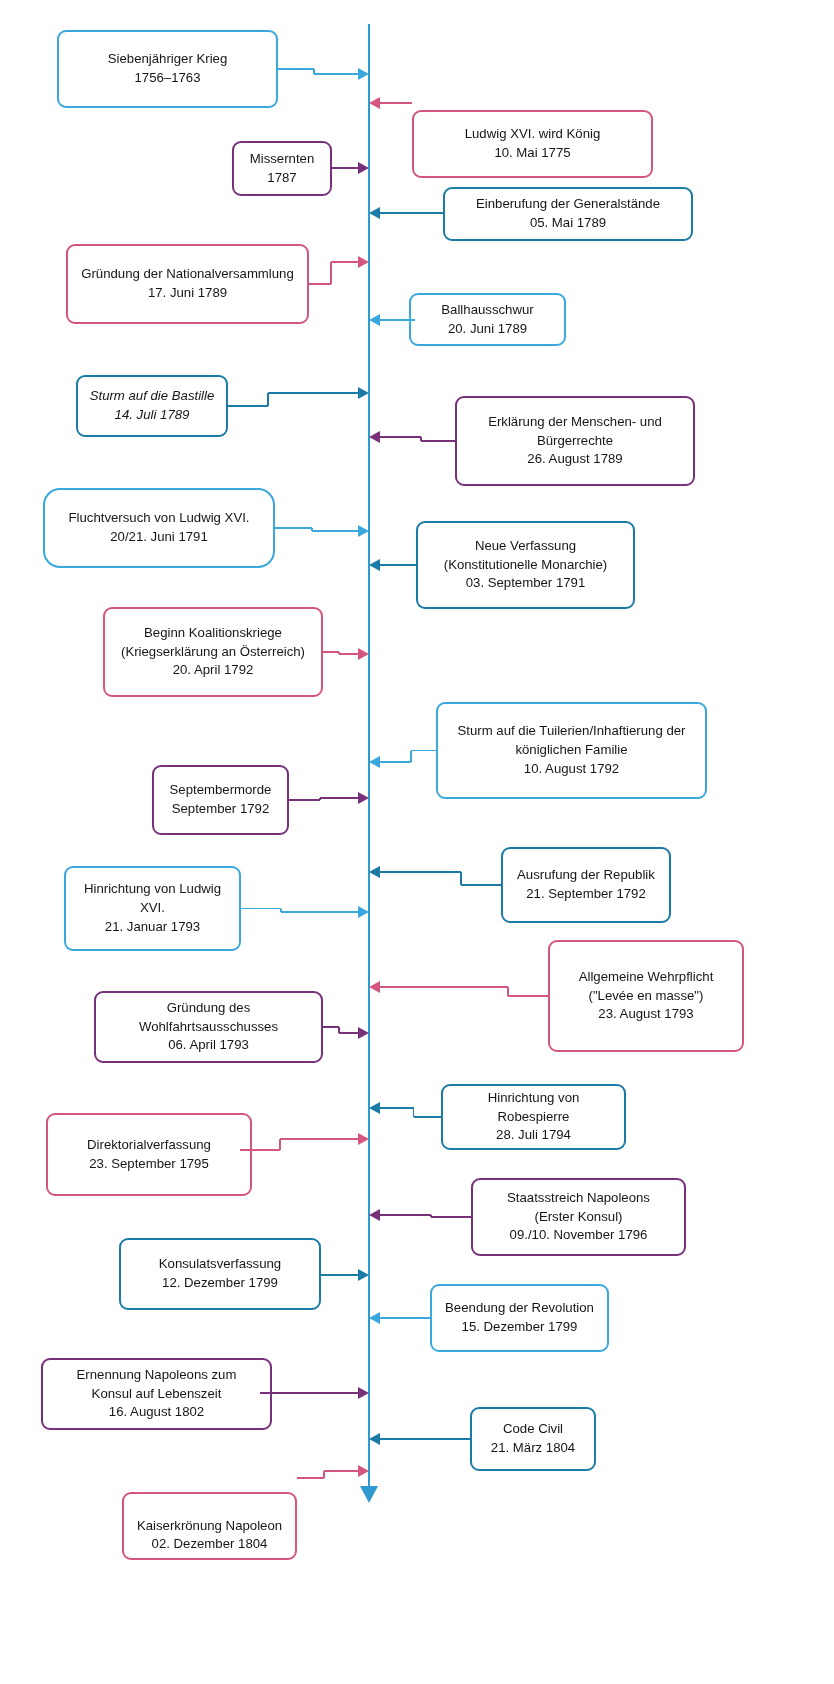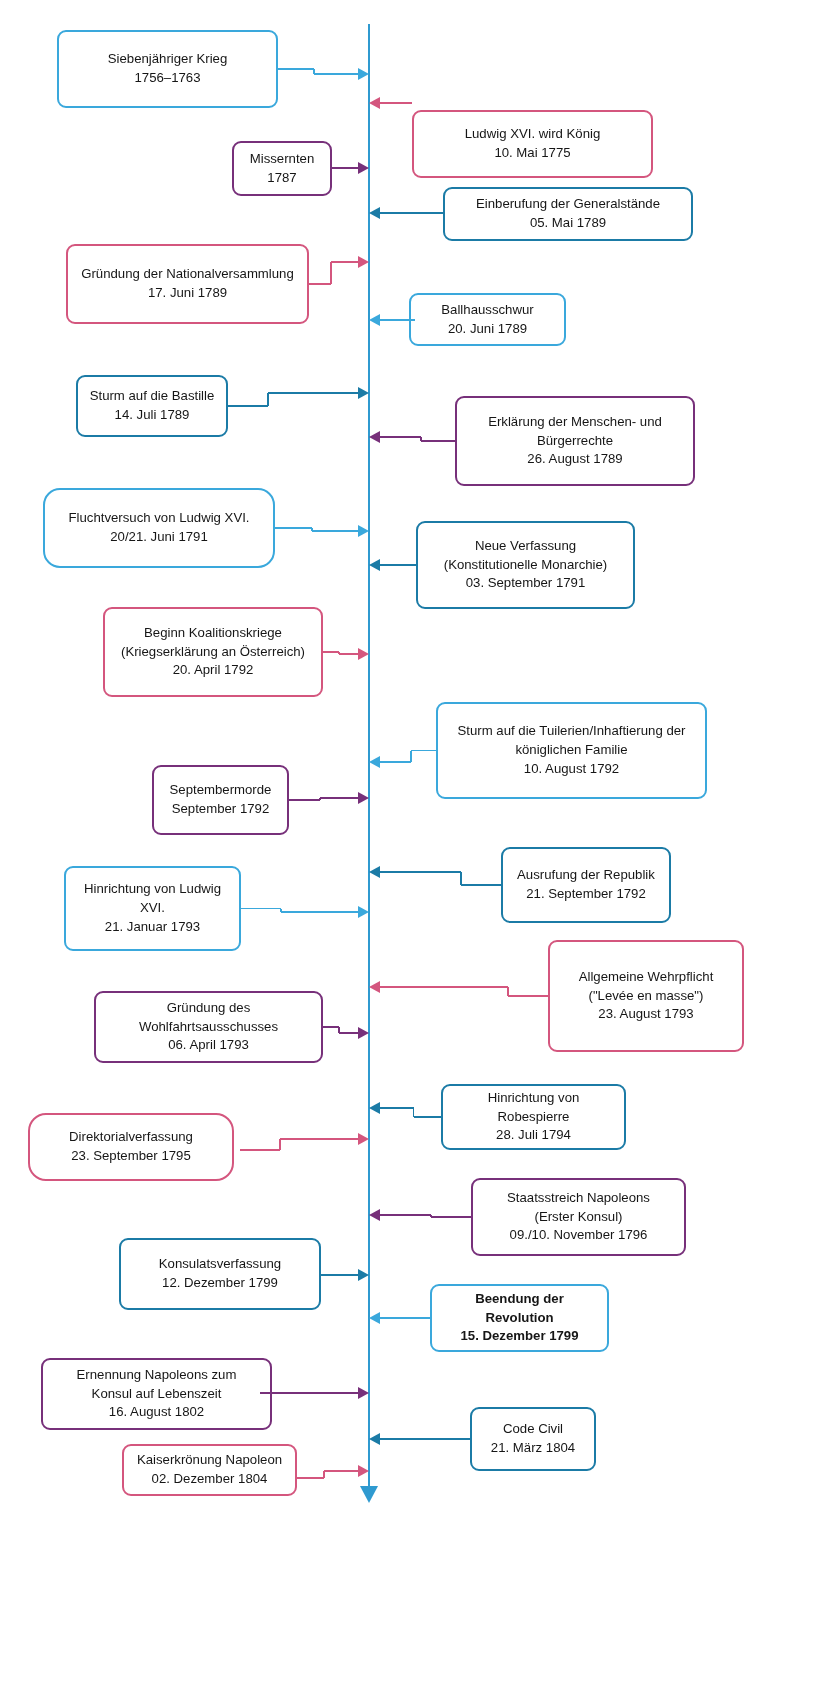--- a/index.html
+++ b/index.html
@@ -118,21 +118,21 @@
         <div class="arrow right" style="left: 358px; top: 256px;"></div>
       </div>
       <div class="box" style="left: 409px; top: 293px; width: 157px; height: 53px; border-color: rgb(58, 168, 220);">
         <div class="txt">Ballhausschwur
 20. Juni 1789</div>
       </div>
       <div class="conn" style="color: rgb(58, 168, 220);">
         <div class="seg-h" style="left: 380px; top: 319px; width: 35px; background: rgb(58, 168, 220);"></div>
         <div class="arrow left" style="left: 369px; top: 314px;"></div>
       </div>
-      <div class="box" style="left: 76px; top: 375px; width: 152px; height: 62px; border-color: rgb(27, 123, 166);">
+      <div class="box" style="left: 76px; top: 375px; width: 152px; height: 62px; border-color: rgb(27, 123, 166); font-style: italic;">
         <div class="txt">Sturm auf die Bastille
 14. Juli 1789</div>
       </div>
       <div class="conn" style="color: rgb(27, 123, 166);">
         <div class="seg-h" style="left: 228px; top: 405px; width: 40px; background: rgb(27, 123, 166);"></div>
         <div class="seg-v" style="left: 267px; top: 393px; height: 13px; background: rgb(27, 123, 166);"></div>
         <div class="seg-h" style="left: 268px; top: 392px; width: 90px; background: rgb(27, 123, 166);"></div>
         <div class="arrow right" style="left: 358px; top: 387px;"></div>
       </div>
       <div class="box" style="left: 455px; top: 396px; width: 240px; height: 90px; border-color: rgb(119, 48, 122);">
@@ -242,21 +242,21 @@
       <div class="box" style="left: 441px; top: 1084px; width: 185px; height: 66px; border-color: rgb(27, 123, 166); align-items: center;">
         <div class="txt">Hinrichtung von Robespierre
 28. Juli 1794</div>
       </div>
       <div class="conn" style="color: rgb(27, 123, 166);">
         <div class="seg-h" style="left: 413.55px; top: 1116px; width: 27.45px; background: rgb(27, 123, 166);"></div>
         <div class="seg-v" style="left: 412.55px; top: 1108px; height: 9px; background: rgb(27, 123, 166);"></div>
         <div class="seg-h" style="left: 380px; top: 1107px; width: 33.55px; background: rgb(27, 123, 166);"></div>
         <div class="arrow left" style="left: 369px; top: 1102px;"></div>
       </div>
-      <div class="box" style="left: 28px; top: 1113px; width: 206px; height: 68px; border-color: rgb(212, 86, 126); border-radius: 18px;">
+      <div class="box" style="left: 46px; top: 1113px; width: 206px; height: 83px; border-color: rgb(212, 86, 126);">
         <div class="txt">Direktorialverfassung
 23. September 1795</div>
       </div>
       <div class="conn" style="color: rgb(212, 86, 126);">
         <div class="seg-h" style="left: 240px; top: 1149px; width: 40px; background: rgb(212, 86, 126);"></div>
         <div class="seg-v" style="left: 279px; top: 1139px; height: 11px; background: rgb(212, 86, 126);"></div>
         <div class="seg-h" style="left: 280px; top: 1138px; width: 78px; background: rgb(212, 86, 126);"></div>
         <div class="arrow right" style="left: 358px; top: 1133px;"></div>
       </div>
       <div class="box" style="left: 471px; top: 1178px; width: 215px; height: 78px; border-color: rgb(119, 48, 122);">
@@ -271,21 +271,21 @@
         <div class="arrow left" style="left: 369px; top: 1209px;"></div>
       </div>
       <div class="box" style="left: 119px; top: 1238px; width: 202px; height: 72px; border-color: rgb(27, 123, 166);">
         <div class="txt">Konsulatsverfassung
 12. Dezember 1799</div>
       </div>
       <div class="conn" style="color: rgb(27, 123, 166);">
         <div class="seg-h" style="left: 321px; top: 1274px; width: 37px; background: rgb(27, 123, 166);"></div>
         <div class="arrow right" style="left: 358px; top: 1269px;"></div>
       </div>
-      <div class="box" style="left: 430px; top: 1284px; width: 179px; height: 68px; border-color: rgb(58, 168, 220); font-weight: bold;">
+      <div class="box" style="left: 430px; top: 1284px; width: 179px; height: 68px; border-color: rgb(58, 168, 220);">
         <div class="txt">Beendung der Revolution
 15. Dezember 1799</div>
       </div>
       <div class="conn" style="color: rgb(58, 168, 220);">
         <div class="seg-h" style="left: 380px; top: 1317px; width: 50px; background: rgb(58, 168, 220);"></div>
         <div class="arrow left" style="left: 369px; top: 1312px;"></div>
       </div>
       <div class="box" style="left: 41px; top: 1358px; width: 231px; height: 72px; border-color: rgb(119, 48, 122);">
         <div class="txt">Ernennung Napoleons zum
 Konsul auf Lebenszeit
@@ -296,21 +296,21 @@
         <div class="arrow right" style="left: 358px; top: 1387px;"></div>
       </div>
       <div class="box" style="left: 470px; top: 1407px; width: 126px; height: 64px; border-color: rgb(27, 123, 166);">
         <div class="txt">Code Civil
 21. März 1804</div>
       </div>
       <div class="conn" style="color: rgb(27, 123, 166);">
         <div class="seg-h" style="left: 380px; top: 1438px; width: 90px; background: rgb(27, 123, 166);"></div>
         <div class="arrow left" style="left: 369px; top: 1433px;"></div>
       </div>
-      <div class="box" style="left: 122px; top: 1444px; width: 175px; height: 52px; border-color: rgb(212, 86, 126);">
+      <div class="box" style="left: 122px; top: 1492px; width: 175px; height: 68px; border-color: rgb(212, 86, 126); align-items: flex-end;">
         <div class="txt">Kaiserkrönung Napoleon
 02. Dezember 1804</div>
       </div>
       <div class="conn" style="color: rgb(212, 86, 126);">
         <div class="seg-h" style="left: 297px; top: 1477px; width: 27.45px; background: rgb(212, 86, 126);"></div>
         <div class="seg-v" style="left: 323.45px; top: 1471px; height: 7px; background: rgb(212, 86, 126);"></div>
         <div class="seg-h" style="left: 324.45px; top: 1470px; width: 33.55px; background: rgb(212, 86, 126);"></div>
         <div class="arrow right" style="left: 358px; top: 1465px;"></div>
       </div>
     </div>

